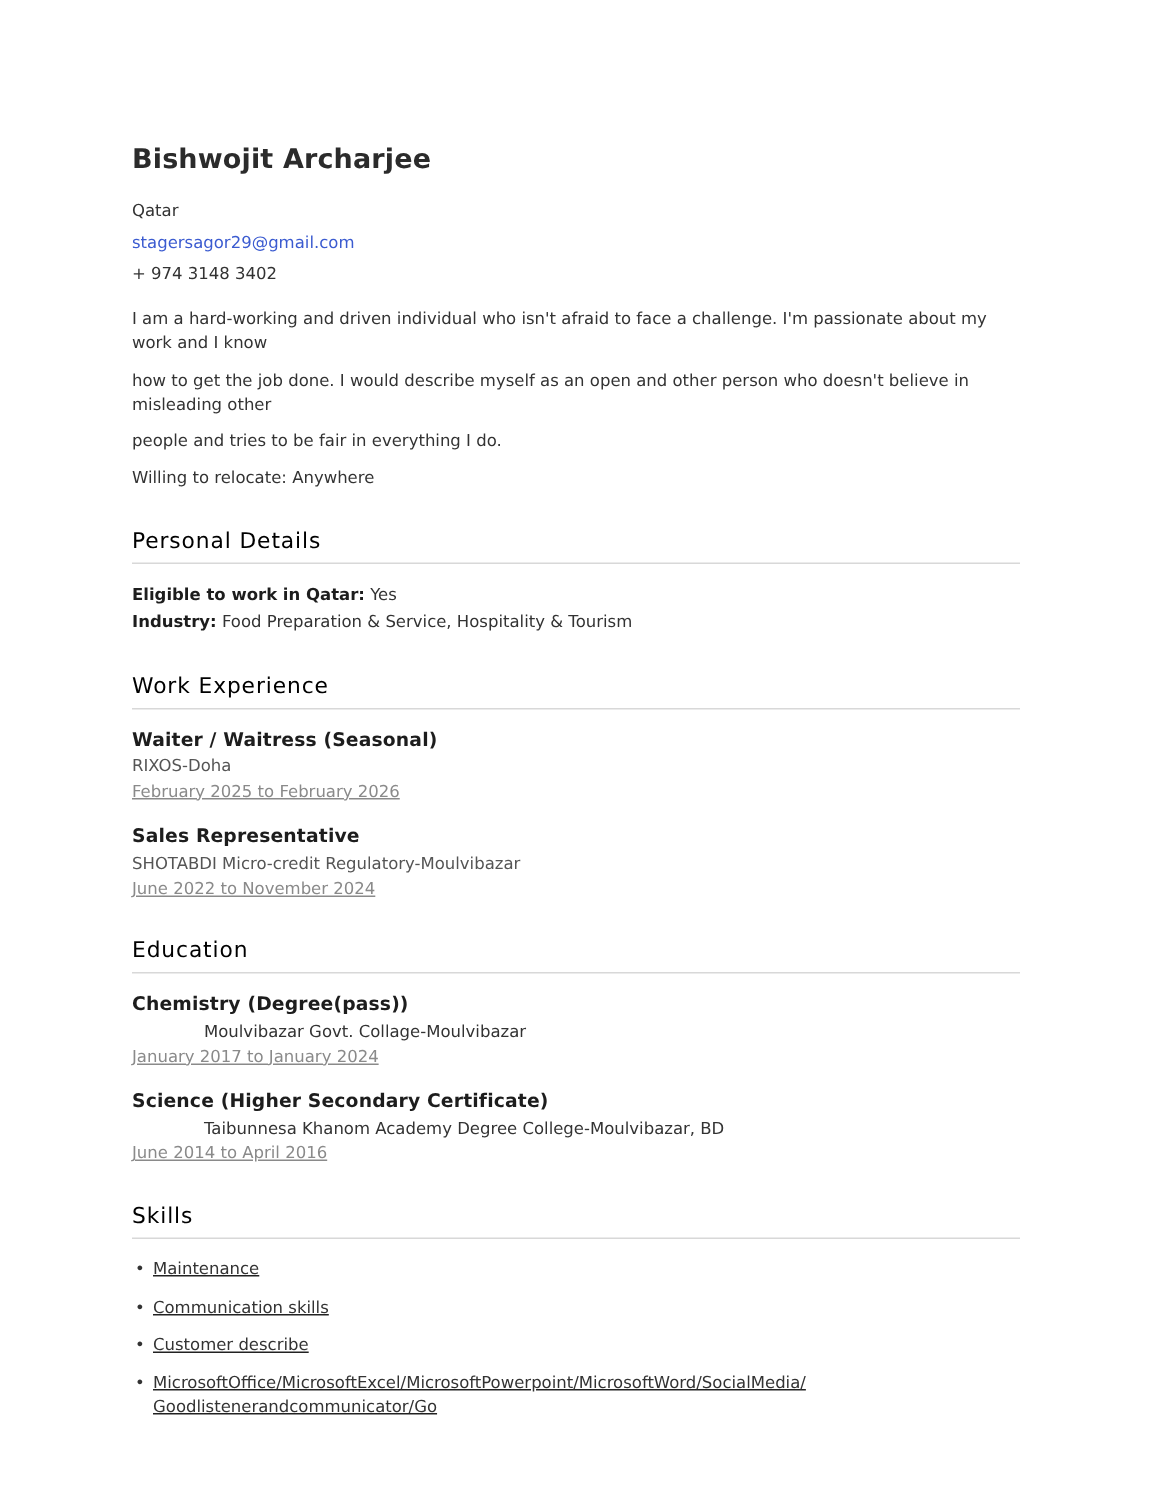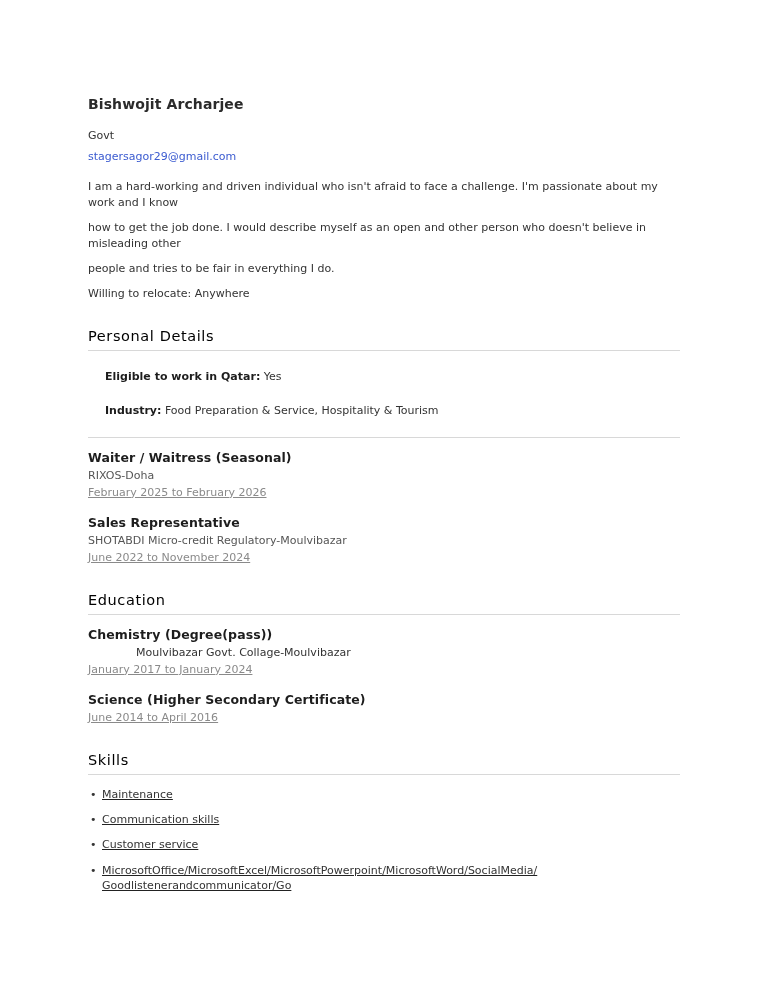--- a/index.html
+++ b/index.html
@@ -24,21 +24,21 @@
     background: #fff;
   }
   .content {
     position: absolute;
     left: 88px;
     top: 96px;
     width: 592px;
   }
 
   .name {
-    font-size: 14px;
+    font-size: 18px;
     font-weight: bold;
     color: #2b2b2b;
     letter-spacing: 0.1px;
     margin: 0 0 14px 0;
     line-height: 1.2;
   }
   .contact-line {
     font-size: 11px;
     color: #333333;
     line-height: 1.55;
@@ -78,21 +78,21 @@
     border: 0;
     border-top: 1px solid #d8d8d8;
     margin: 0 0 12px 0;
     height: 0;
   }
 
   .kv {
     font-size: 11px;
     color: #333333;
     line-height: 1.6;
-    margin: 17px;
+    margin: 0;
   }
   .kv b {
     color: #1d1d1d;
     font-weight: bold;
   }
 
   .entry {
     margin-bottom: 14px;
   }
   .entry:last-child { margin-bottom: 0; }
@@ -149,41 +149,43 @@
   }
 </style>
 </head>
 <body>
 
 <div class="page">
   <div class="content">
 
     <h1 class="name">Bishwojit Archarjee</h1>
 
-    <p class="contact-line">Govt</p>
+    <p class="contact-line">Qatar</p>
     <a class="contact-email" href="#">stagersagor29@gmail.com</a>
+    <p class="contact-line">+ 974 3148 3402</p>
 
     <div class="summary">
       <p class="tight">I am a hard-working and driven individual who isn't afraid to face a challenge. I'm passionate about my work and I know</p>
       <p class="tight">how to get the job done. I would describe myself as an open and other person who doesn't believe in misleading other</p>
       <p class="tight">people and tries to be fair in everything I do.</p>
       <p>Willing to relocate: Anywhere</p>
     </div>
 
     <h2 class="section-title">Personal Details</h2>
     <hr class="rule">
     <p class="kv">
       <b>Eligible to work in Qatar:</b>
       <span>Yes</span>
     </p>
     <p class="kv">
       <b>Industry:</b>
       <span>Food Preparation &amp; Service, Hospitality &amp; Tourism</span>
     </p>
 
+    <h2 class="section-title">Work Experience</h2>
     <hr class="rule">
 
     <div class="entry">
       <p class="entry-title">Waiter / Waitress (Seasonal)</p>
       <p class="entry-org">RIXOS-Doha</p>
       <p class="entry-dates">February 2025 to February 2026</p>
     </div>
 
     <div class="entry">
       <p class="entry-title">Sales Representative</p>
@@ -195,30 +197,31 @@
     <hr class="rule">
 
     <div class="entry">
       <p class="entry-title">Chemistry (Degree(pass))</p>
       <p class="entry-org dark">Moulvibazar Govt. Collage-Moulvibazar</p>
       <p class="entry-dates">January 2017 to January 2024</p>
     </div>
 
     <div class="entry">
       <p class="entry-title">Science (Higher Secondary Certificate)</p>
+      <p class="entry-org dark">Taibunnesa Khanom Academy Degree College-Moulvibazar, BD</p>
       <p class="entry-dates">June 2014 to April 2016</p>
     </div>
 
     <h2 class="section-title">Skills</h2>
     <hr class="rule">
 
     <ul class="skills-list">
       <li>Maintenance</li>
       <li>Communication skills</li>
-      <li>Customer service</li>
+      <li>Customer describe</li>
       <li>
         <span class="wrap2">MicrosoftOffice/MicrosoftExcel/MicrosoftPowerpoint/MicrosoftWord/SocialMedia/</span>
         <span class="wrap2">Goodlistenerandcommunicator/Go</span>
       </li>
     </ul>
 
   </div>
 </div>
 
 </body></html>

